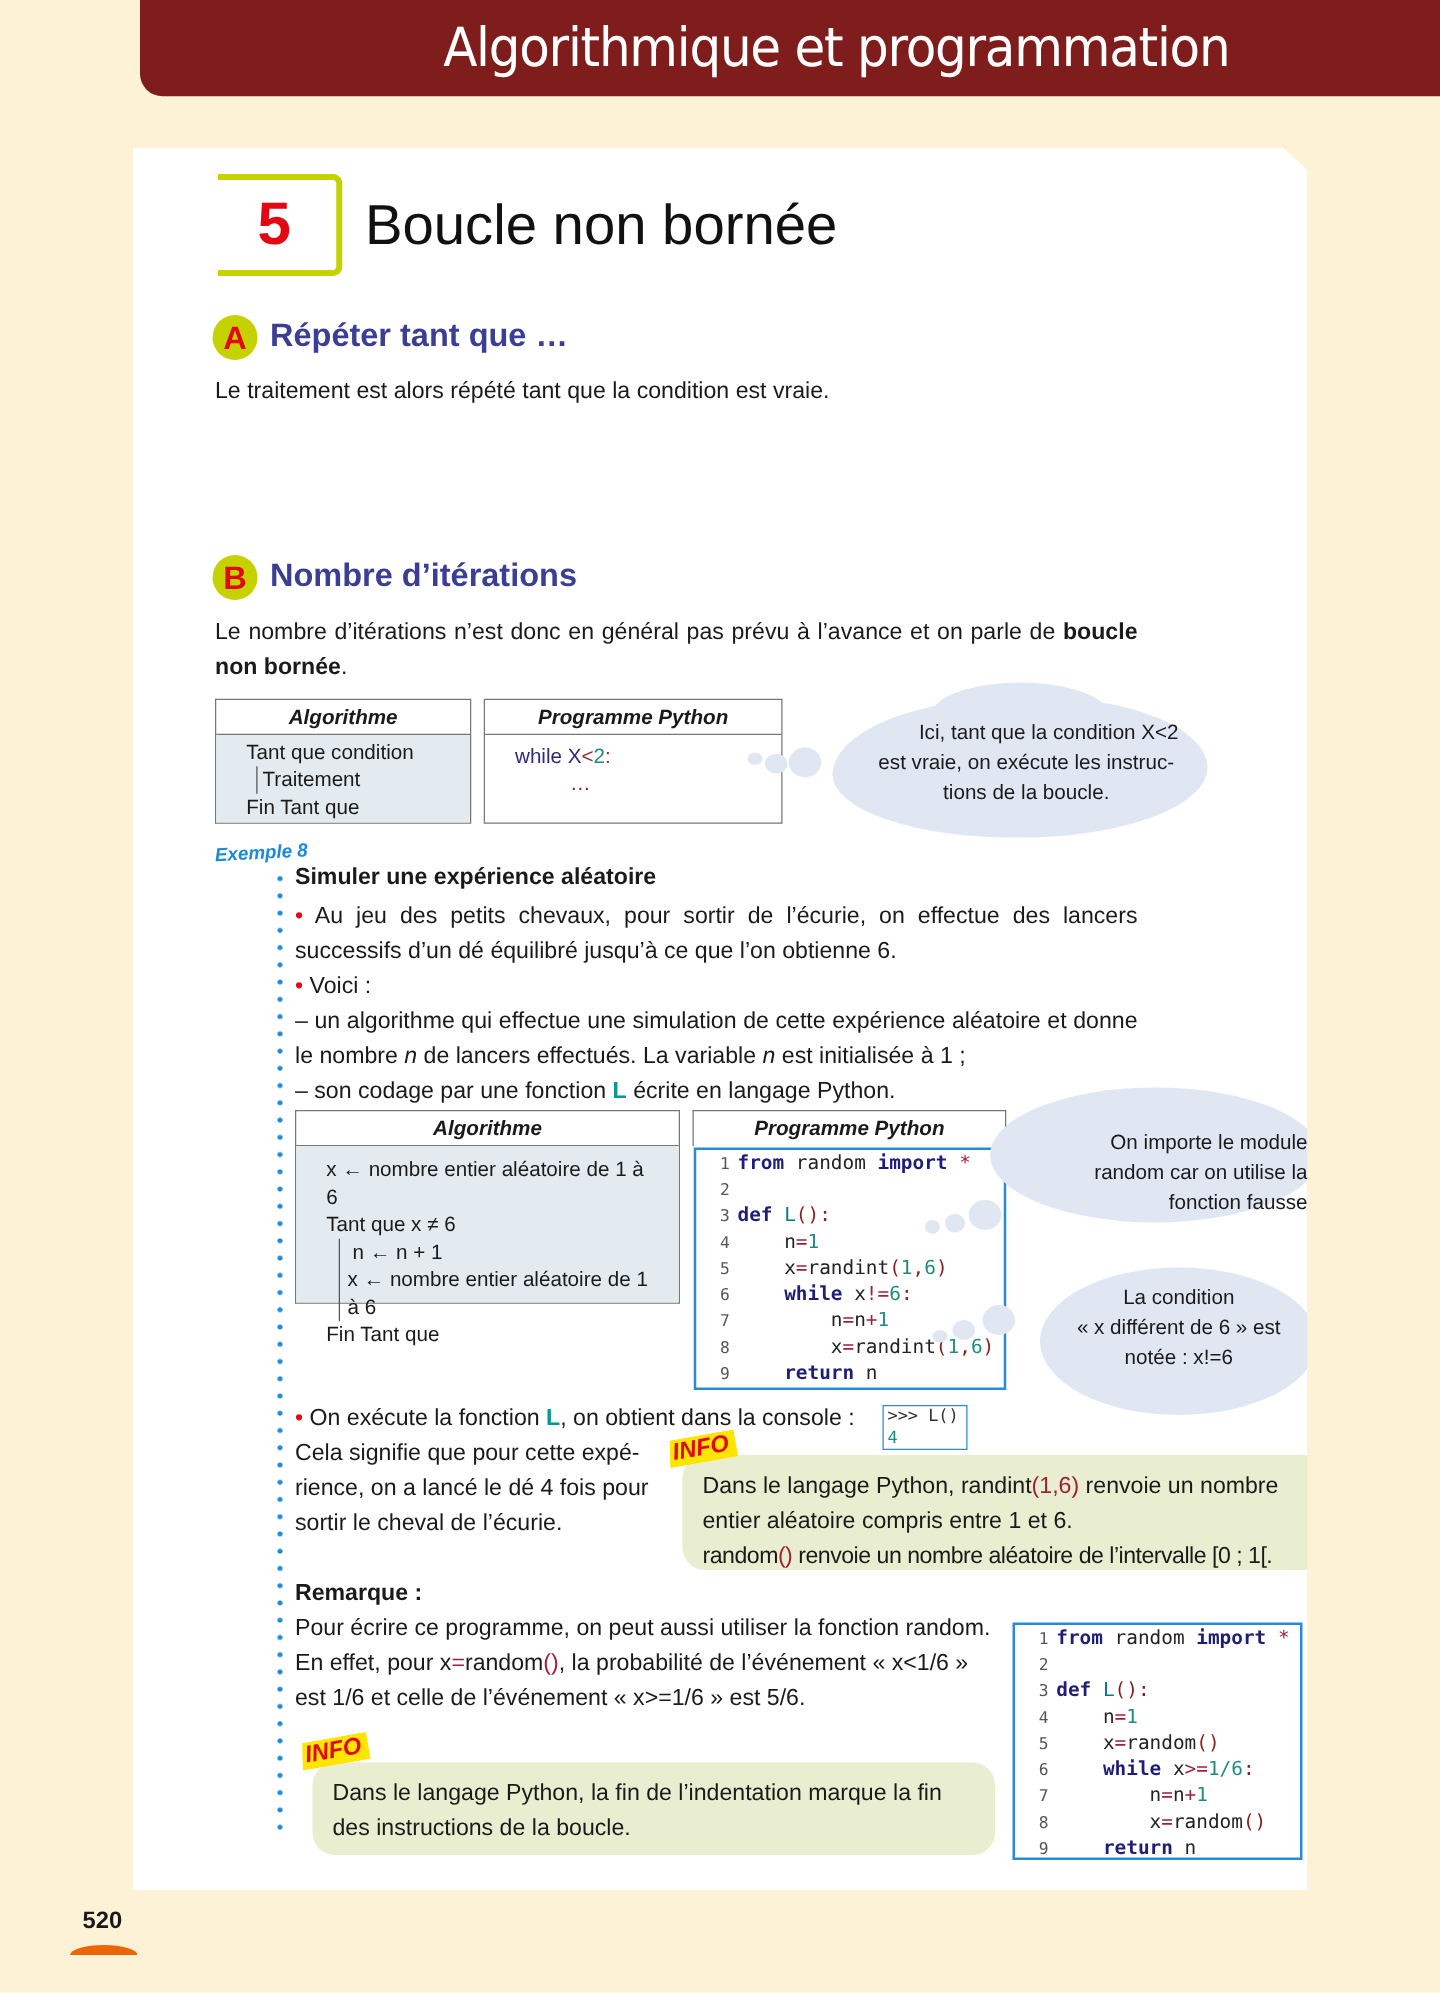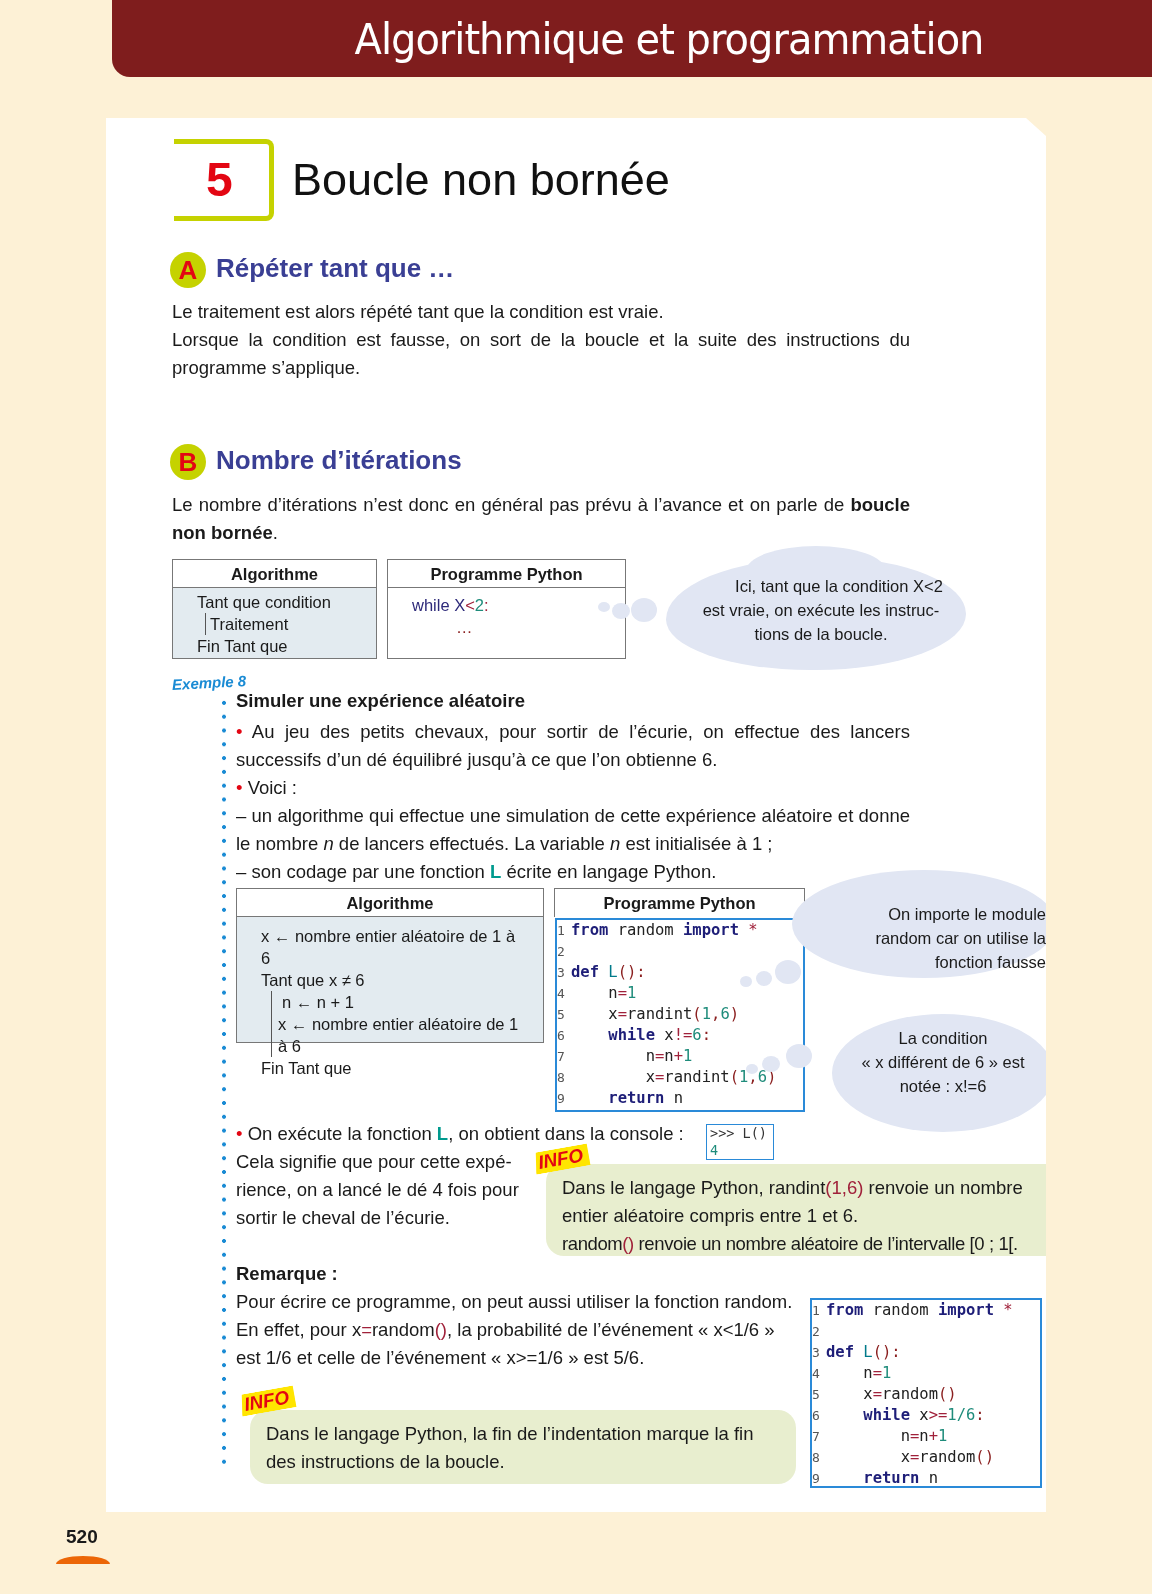--- a/index.html
+++ b/index.html
@@ -16,36 +16,36 @@
   .chap-box { left: 68px; top: 21px; width: 100px; height: 82px; border: 5px solid #c5d200; border-left: none; border-radius: 0 8px 8px 0; }
   .chap-box::before, .chap-box::after { content: ""; position: absolute; left: 0; width: 0; }
   .chap-num { left: 100px; top: 34px; font-size: 48px; color: #e30613; font-weight: bold; }
   .chap-title { left: 186px; top: 36px; font-size: 45px; color: #111; }
 
   .sec-badge { width: 36px; height: 36px; border-radius: 50%; background: #c5d200; color: #e30613; font-weight: bold; font-size: 26px; display: flex; align-items: center; justify-content: center; }
   .sec-title { font-weight: bold; color: #3a3f94; font-size: 26px; }
 
   .para { font-size: 18.5px; line-height: 28px; color: #1a1a1a; text-align: justify; }
   .tbl { position: absolute; border: 1px solid #777; background: #fff; }
-  .tbl .head { font-weight: bold; text-align: center; border-bottom: 1px solid #777; font-size: 16.5px; height: 28px; line-height: 28px; }
+  .tbl .head { font-weight: bold; text-align: center; border-bottom: 1px solid #777; font-size: 16.5px; height: 28px; line-height: 28px; font-style: italic; }
   .tbl .body { padding: 3px 24px; font-size: 16.5px; line-height: 22px; }
   .tbl.algo .body { background: #e3ebf0; }
   .bar-line { display: inline-block; border-left: 1.5px solid #555; padding-left: 4px; margin-left: 8px; }
 
   .cloud { position: absolute; background: #e1e6f3; border-radius: 50%; }
   .cloud-text { position: absolute; text-align: center; font-size: 16.5px; line-height: 24px; color: #1a1a1a; }
   .bubble { position: absolute; background: #e1e6f3; border-radius: 50%; }
 
   .exemple-label { left: 66px; top: 556px; font-size: 15px; font-weight: bold; color: #1a8bd4; font-style: italic; transform: rotate(-3deg); }
   .dots { left: 116px; top: 578px; width: 4px; height: 772px; background-image: radial-gradient(circle, #1a8bd4 1.8px, transparent 2.2px); background-size: 4px 13.8px; background-repeat: repeat-y; }
 
   .red-bullet { color: #e30613; }
   .teal { color: #009a8e; font-weight: bold; }
 
-  .code-box { position: absolute; border: 2px solid #2a8ad8; background: #fff; font-family: "DejaVu Sans Mono", monospace; font-size: 15.5px; line-height: 21px; padding: 0 0; }
+  .code-box { position: absolute; border: 2px solid #2a8ad8; background: #fff; font-family: "DejaVu Sans Mono", monospace; font-size: 15.5px; line-height: 21px; padding: 0 19px; }
   .code-line { white-space: pre; height: 21px; }
   .ln { color: #555; font-size: 13px; display: inline-block; width: 14px; }
   .kw { color: #1e1e78; font-weight: bold; }
   .fn { color: #007a8a; }
   .num { color: #1f8c7b; }
   .op { color: #a0213a; }
   .pn { color: #8b2020; }
   .id { color: #222; }
 
   .console { position: absolute; border: 1.5px solid #2a8ad8; font-family: "DejaVu Sans Mono", monospace; font-size: 13.5px; line-height: 17px; padding: 0 3px; background:#fff; }
@@ -66,21 +66,20 @@
 <div class="page">
 
   <div class="abs chap-box"></div>
   <div class="abs chap-num">5</div>
   <div class="abs chap-title">Boucle non bornée</div>
 
   <div class="abs sec-badge" style="left:64px; top:134px;">A</div>
   <div class="abs sec-title" style="left:110px; top:135px;">Répéter tant que …</div>
   <div class="abs para" style="left:66px; top:180px; width:738px;">
     <div>Le traitement est alors répété tant que la condition est vraie.</div>
-    <div>Lorsque la condition est fausse, on sort de la boucle et la suite des instructions du programme s’applique.</div>
   </div>
 
   <div class="abs sec-badge" style="left:64px; top:326px;">B</div>
   <div class="abs sec-title" style="left:110px; top:327px;">Nombre d’itérations</div>
   <div class="abs para" style="left:66px; top:373px; width:738px;">
     <span>Le nombre d’itérations n’est donc en général pas prévu à l’avance et on parle de </span><b>boucle non bornée</b><span>.</span>
   </div>
 
   <div class="tbl algo" style="left:66px; top:441px; width:205px; height:100px;">
     <div class="head">Algorithme</div>

